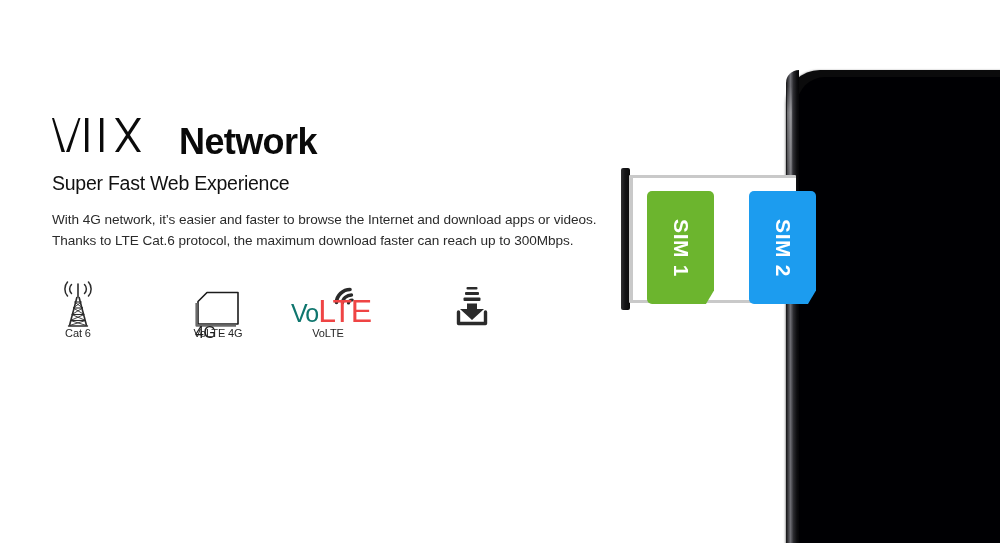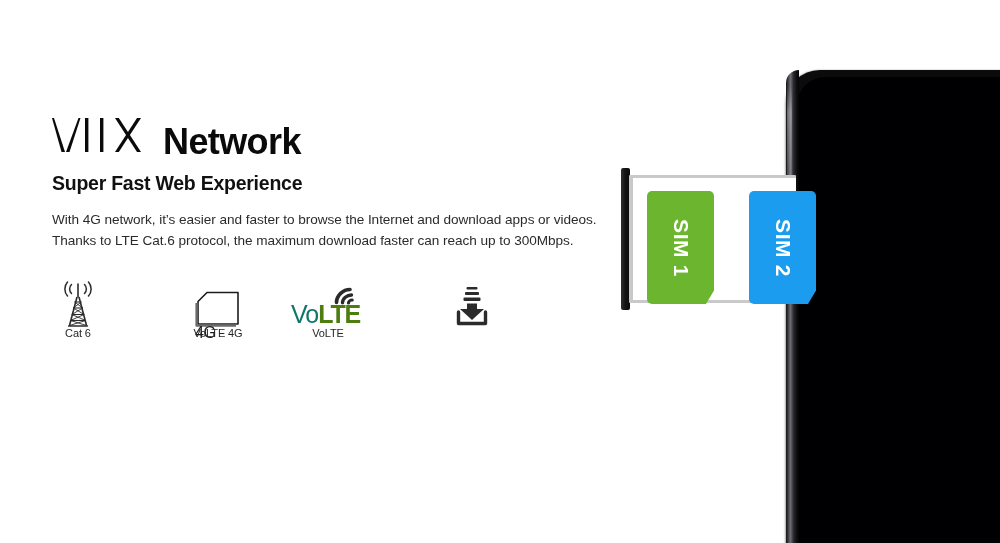--- a/index.html
+++ b/index.html
@@ -22,38 +22,38 @@
   .content {
     position: absolute;
     left: 52px;
     top: 112px;
     width: 560px;
   }
 
   .title-row {
     display: flex;
     align-items: flex-end;
-    gap: 6px;
+    gap: 22px;
     height: 46px;
   }
   .mix-logo { display: block; }
   .title-word {
     font-size: 36px;
     font-weight: 700;
     letter-spacing: -0.6px;
     color: #0a0a0a;
     line-height: 1;
     position: relative;
     top: 2px;
   }
 
   .subtitle {
     margin-top: 14px;
     font-size: 19.5px;
-    font-weight: 700;
+    font-weight: 400;
     letter-spacing: -0.25px;
     color: #111111;
     line-height: 1.15;
   }
 
   .body-copy {
     margin-top: 16px;
     font-size: 13.6px;
     line-height: 1.52;
     color: #2b2b2b;
@@ -126,23 +126,23 @@
     line-height: 1;
     white-space: nowrap;
   }
   .volte-vo {
     font-size: 25px;
     font-weight: 400;
     color: #0f766e;
     letter-spacing: -1px;
   }
   .volte-lte {
-    font-size: 25px;
-    font-weight: 700;
-    color: #4d7c0f;
+    font-size: 32px;
+    font-weight: 400;
+    color: #ef4444;
     letter-spacing: -1.2px;
   }
   .volte-arcs {
     position: absolute;
     right: 3px;
     top: 0;
   }
 
   
   .phone {

